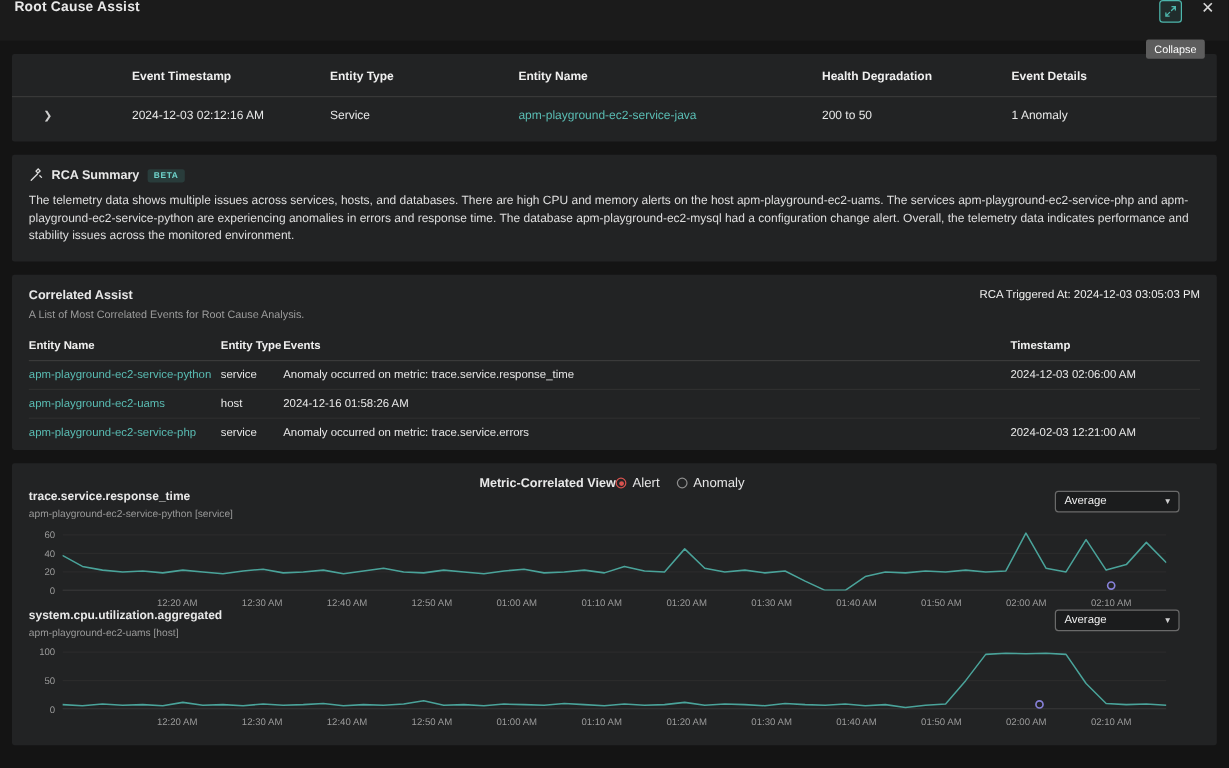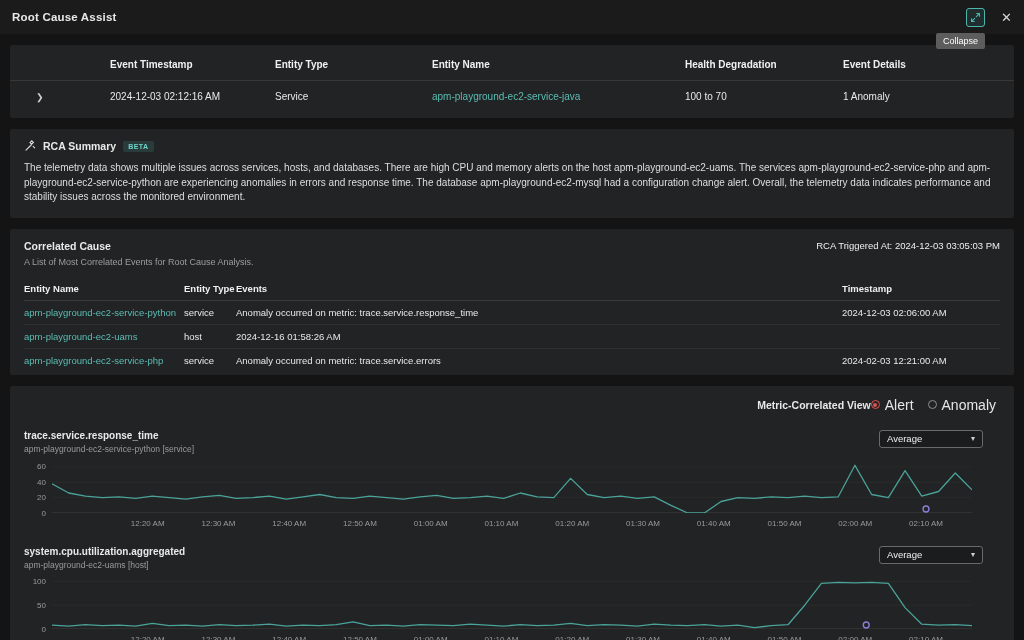--- a/index.html
+++ b/index.html
@@ -1,26 +1,26 @@
 <!DOCTYPE html>
 <html style="--accent: #4db6ac; --link: #5abdb4; --line: #4aa39a; --marker: #8781d8; --alert: #d9534f;"><head>
 <meta charset="utf-8">
 <style>
   *{margin:0;padding:0;box-sizing:border-box}
   html,body{width:1024px;height:640px;overflow:hidden}
   body{background:#141414;font-family:"Liberation Sans",sans-serif;color:#e8e8e8;position:relative}
   :root{--accent:#4db6ac;--link:#5abdb4;--line:#4aa39a;--marker:#8781d8;--alert:#d9534f}
 
   
-  .topbar{height:34px;display:flex;align-items:center;padding:0 12px;background:#1b1b1b}
+  .topbar{height:34px;display:flex;align-items:flex-start;padding:0 12px;background:#1b1b1b}
   .topbar .title{font-size:11.5px;font-weight:bold;letter-spacing:.2px}
   .spacer{flex:1}
   .expand-btn{width:19px;height:19px;border:1px solid var(--accent);border-radius:3px;display:flex;align-items:center;justify-content:center;background:rgba(77,182,172,.12);cursor:pointer;margin-right:16px}
   .close-btn{color:#d8d8d8;font-size:13px;cursor:pointer;line-height:1}
-  .tooltip{position:absolute;top:33px;right:39px;background:#5d5d5d;color:#fff;font-size:9px;padding:3px 7px;border-radius:2px;z-index:9}
+  .tooltip{position:absolute;top:33px;right:20px;background:#5d5d5d;color:#fff;font-size:9px;padding:3px 7px;border-radius:2px;z-index:9}
 
   .content{padding:11px 10px 0 10px}
   .card{background:#222324;border-radius:2px;margin-bottom:11px}
 
   
   .ev-grid{display:grid;grid-template-columns:100px 165px 157px 253px 158px 1fr;align-items:center;height:31px;font-size:10px}
   .ev-head{font-weight:bold;color:#f0f0f0}
   .ev-card{padding:4px 0 6px 0}
   .ev-divider{height:1px;background:#383838}
   .chev{color:#cfcfcf;font-size:9px;padding-left:26px;cursor:pointer;display:inline-block}
@@ -38,29 +38,29 @@
   .corr-head{display:flex;justify-content:space-between;align-items:flex-start;margin-bottom:10px}
   .corr-head h3{font-size:10.5px;font-weight:bold}
   .corr-sub{font-size:9px;color:#9d9d9d;margin-top:5px}
   .rca-trig{font-size:9.5px;color:#eee}
   .ct-grid{display:grid;grid-template-columns:160px 52px 1fr 158px;align-items:center;height:24px;font-size:9.5px;border-bottom:1px solid #2f2f2f}
   .ct-head{font-weight:bold;color:#f0f0f0;border-bottom:1px solid #3a3a3a}
   .ct-grid:last-child{border-bottom:none}
 
   
   .metric-card{padding:11px 14px 14px 14px}
-  .metric-head{display:flex;justify-content:flex-end;align-items:center}
+  .metric-head{display:flex;justify-content:center;align-items:center}
   .metric-head h3{font-size:10.5px;font-weight:bold}
   .radios{display:flex;gap:14px;align-items:center;padding-right:4px}
-  .radio-opt{display:flex;align-items:center;gap:5px;cursor:pointer;font-size:14px;color:#e6e6e6}
+  .radio-opt{display:flex;align-items:center;gap:5px;cursor:pointer;font-size:11px;color:#e6e6e6}
   .radio{width:9px;height:9px;border-radius:50%;border:1.5px solid #8f8f8f;position:relative;display:inline-block}
   .radio.sel{border-color:var(--alert)}
   .radio.sel::after{content:"";position:absolute;inset:1.5px;border-radius:50%;background:var(--alert)}
 
-  .chart-block{margin-top:17px}
+  .chart-block{}
   .chart-head{display:flex;justify-content:space-between;align-items:flex-start;padding-right:17px;margin-bottom:9px}
   .c-title{font-size:10px;font-weight:bold}
   .c-sub{font-size:8.5px;color:#9a9a9a;margin-top:3px}
   .select{width:104px;height:18px;border:1px solid #6a6a6a;border-radius:3px;background:#1b1c1d;display:flex;align-items:center;justify-content:space-between;padding:0 7px;font-size:9.5px;color:#f0f0f0;cursor:pointer}
   .select .caret{font-size:8px;color:#cfcfcf}
   .chart-body{display:flex;padding-right:28px}
   .y-labels{width:28px;position:relative;font-size:8px;color:#9a9a9a}
   .y-labels span{position:absolute;right:6px}
   .plot{flex:1;height:50px;position:relative}
   .x-axis{margin-left:28px;margin-right:28px;position:relative;height:16px;font-size:8px;color:#9a9a9a}
@@ -91,40 +91,40 @@
       <div>Entity Name</div>
       <div>Health Degradation</div>
       <div>Event Details</div>
     </div>
     <div class="ev-divider"></div>
     <div class="ev-grid">
       <div><span class="chev">❯</span></div>
       <div>2024-12-03 02:12:16 AM</div>
       <div>Service</div>
       <div><span class="link">apm-playground-ec2-service-java</span></div>
-      <div>100 to 70</div>
+      <div>200 to 50</div>
       <div>1 Anomaly</div>
     </div>
   </div>
 
   <div class="card rca-card">
     <div class="rca-head">
       <svg width="12" height="12" viewBox="0 0 12 12">
         <path d="M2 10.2 L7.2 5 M6 2.6 l1.8-1.8 1.6 1.6 -1.8 1.8 z M9.2 6.4 l1.4 1.4" fill="none" stroke="#dcdcdc" stroke-width="1.1" stroke-linecap="round"></path>
       </svg>
       <span class="t">RCA Summary</span>
       <span class="beta">BETA</span>
     </div>
     <p class="rca-text">The telemetry data shows multiple issues across services, hosts, and databases. There are high CPU and memory alerts on the host apm-playground-ec2-uams. The services apm-playground-ec2-service-php and apm-playground-ec2-service-python are experiencing anomalies in errors and response time. The database apm-playground-ec2-mysql had a configuration change alert. Overall, the telemetry data indicates performance and stability issues across the monitored environment.</p>
   </div>
 
   <div class="card corr-card">
     <div class="corr-head">
       <div>
-        <h3>Correlated Cause</h3>
+        <h3>Correlated Assist</h3>
         <div class="corr-sub">A List of Most Correlated Events for Root Cause Analysis.</div>
       </div>
       <div class="rca-trig">RCA Triggered At: 2024-12-03 03:05:03 PM</div>
     </div>
     <div>
       <div class="ct-grid ct-head">
         <div>Entity Name</div>
         <div>Entity Type</div>
         <div>Events</div>
         <div>Timestamp</div>

